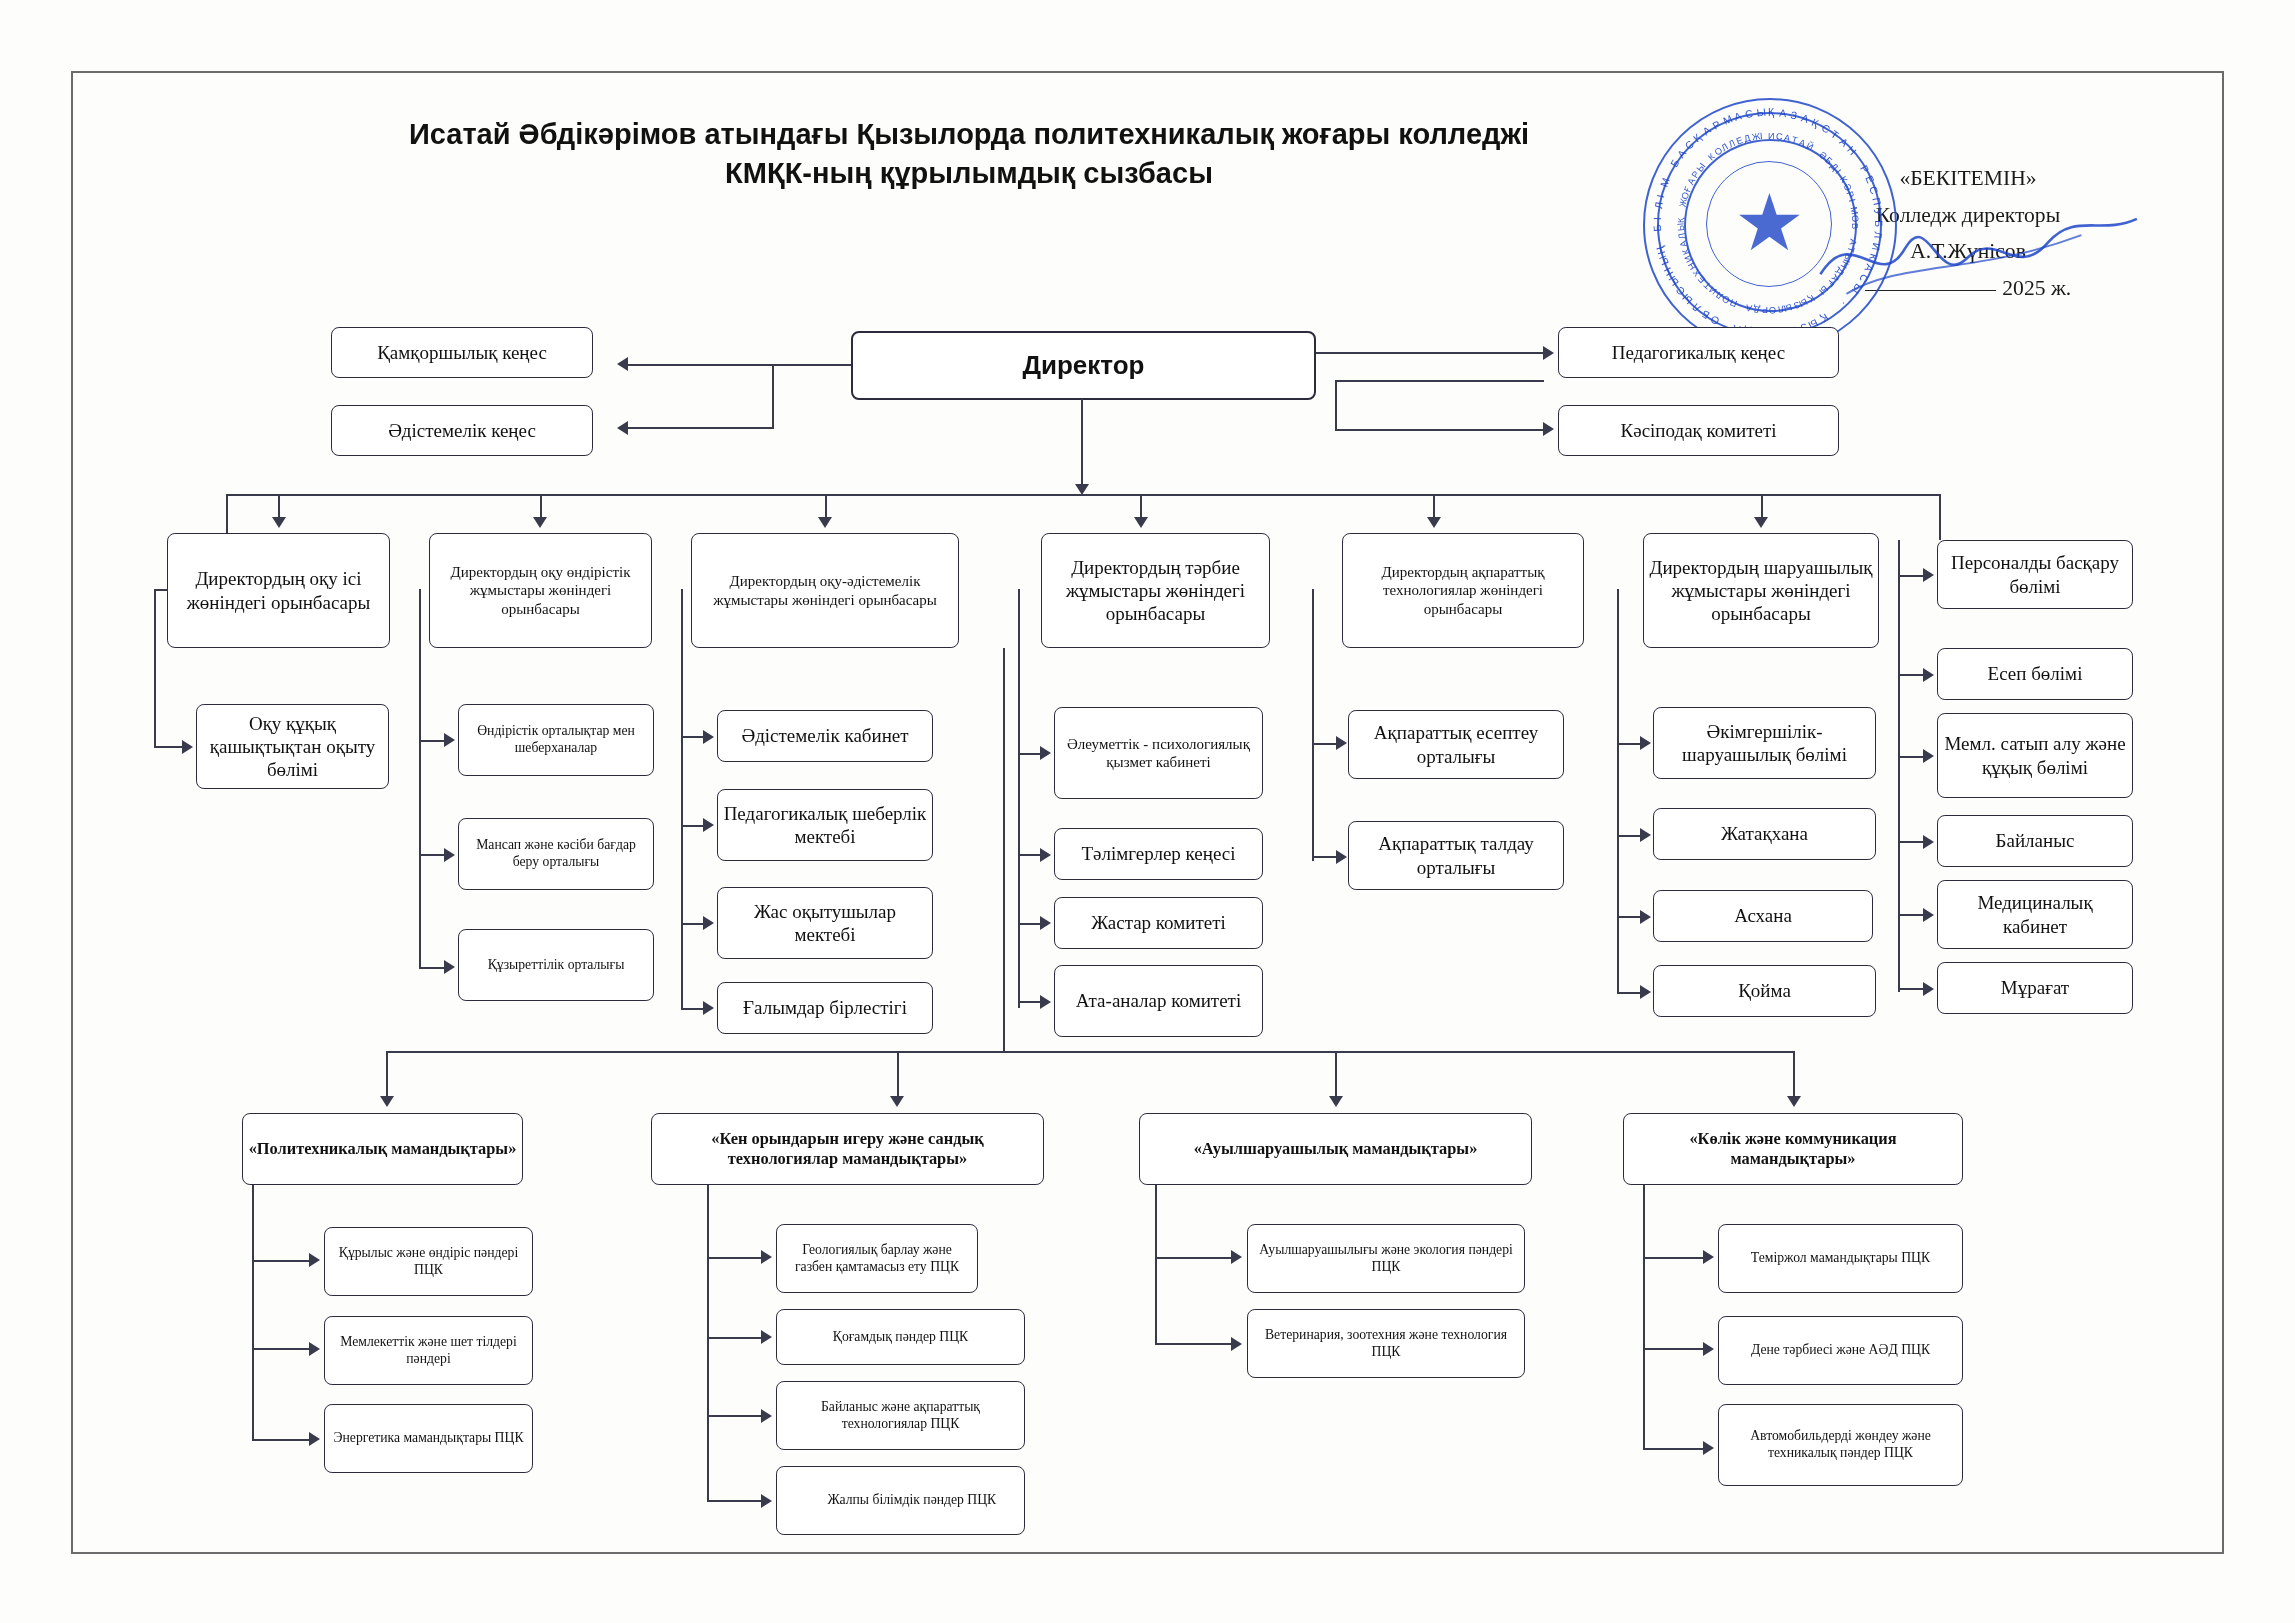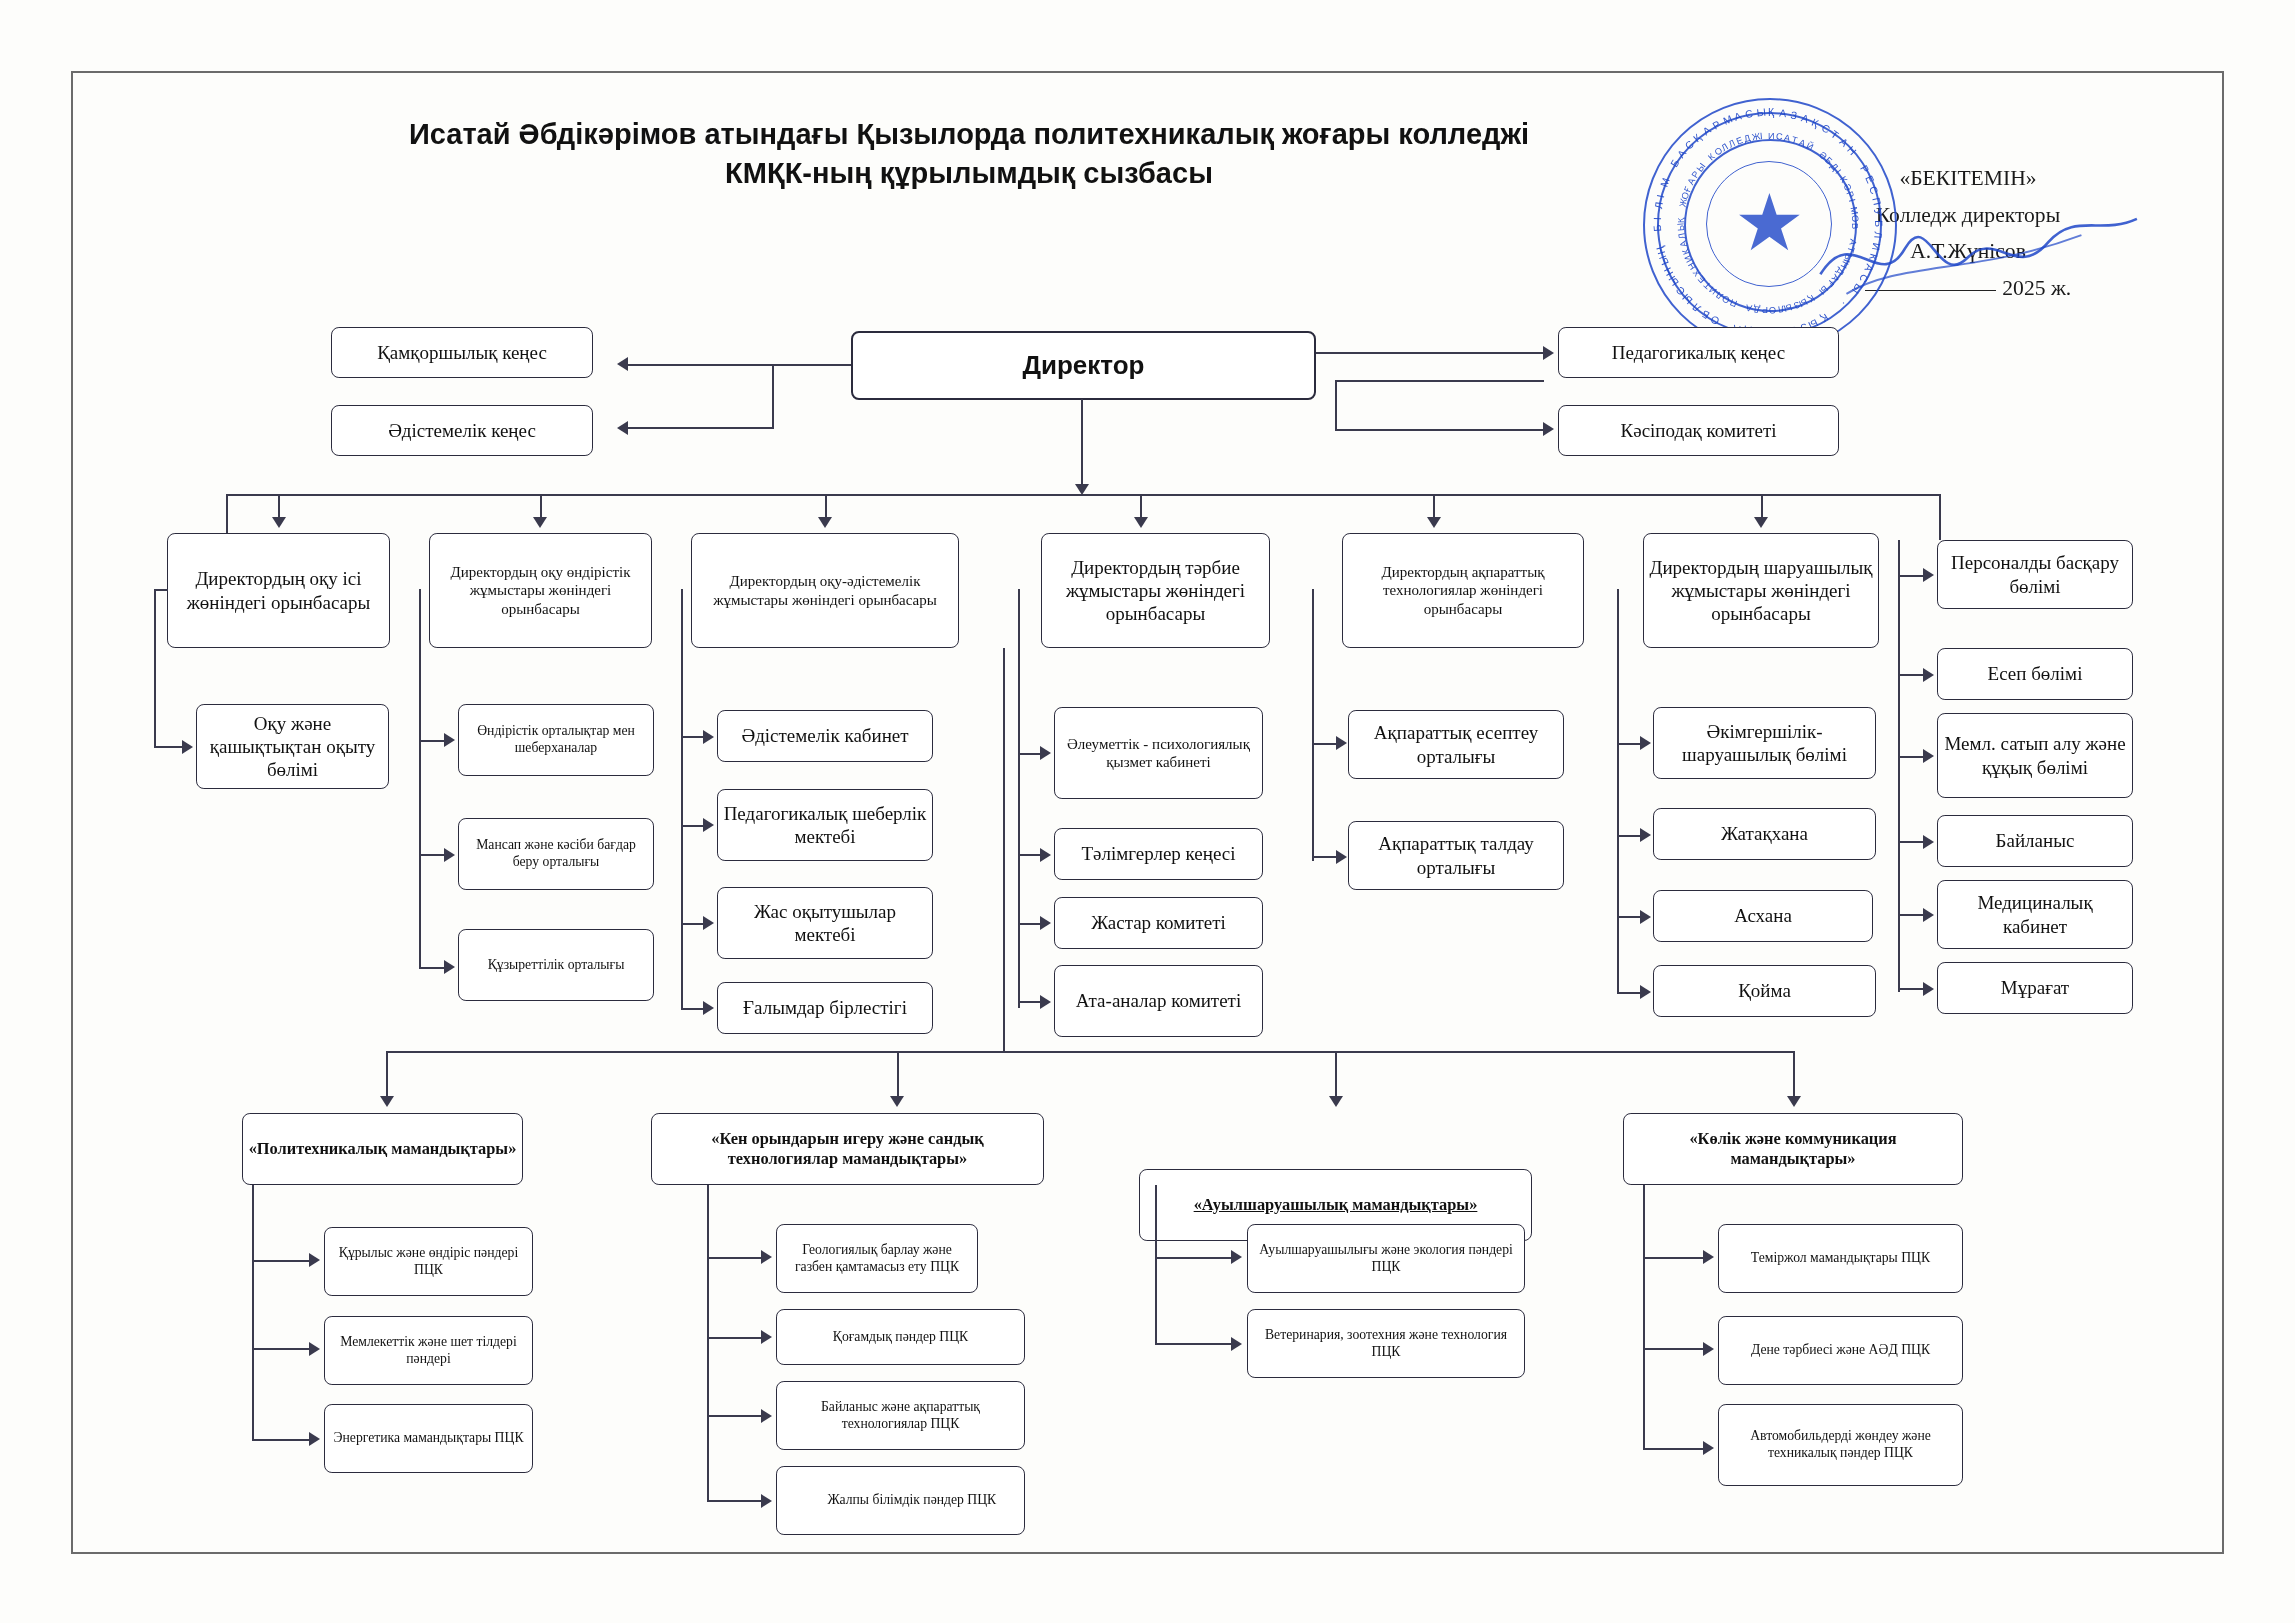--- a/index.html
+++ b/index.html
@@ -365,21 +365,21 @@
     <div class="arrow ar-d" style="left:533px; top:517px;"></div>
   <div class="ln lv" style="left:825px; top:494px; height:25px;"></div>
     <div class="arrow ar-d" style="left:818px; top:517px;"></div>
   <div class="ln lv" style="left:1140px; top:494px; height:25px;"></div>
     <div class="arrow ar-d" style="left:1134px; top:517px;"></div>
   <div class="ln lv" style="left:1433px; top:494px; height:25px;"></div>
     <div class="arrow ar-d" style="left:1427px; top:517px;"></div>
   <div class="ln lv" style="left:1761px; top:494px; height:25px;"></div>
     <div class="arrow ar-d" style="left:1754px; top:517px;"></div>
 
-  <div class="box head" style="left:196px; top:704px; width:193px; height:85px;">Оқу және қашықтықтан оқыту бөлімі</div>
+  <div class="box head" style="left:196px; top:704px; width:193px; height:85px;">Оқу құқық қашықтықтан оқыту бөлімі</div>
   <div class="ln lv" style="left:154px; top:589px; height:157px;"></div>
   <div class="ln lh" style="left:154px; top:746px; width:29.5px;"></div>
   <div class="arrow ar-r" style="left:182px; top:740px;"></div>
   <div class="ln lh" style="left:154px; top:589px; width:14.4px;"></div>
 
   <div class="box tiny" style="left:458px; top:704px; width:196px; height:72px;">Өндірістік орталықтар мен шеберханалар</div>
   <div class="box tiny" style="left:458px; top:818px; width:196px; height:72px;">Мансап және кәсіби бағдар беру орталығы</div>
   <div class="box tiny" style="left:458px; top:929px; width:196px; height:72px;">Құзыреттілік орталығы</div>
   <div class="ln lv" style="left:419px; top:589px; height:380px;"></div>
   <div class="ln lh" style="left:419px; top:740px; width:27.5px;"></div>
@@ -465,21 +465,21 @@
   <div class="ln lv" style="left:897px; top:1051px; height:52px;"></div>
   <div class="ln lv" style="left:1335px; top:1051px; height:52px;"></div>
   <div class="ln lv" style="left:1793px; top:1051px; height:52px;"></div>
   <div class="arrow ar-d" style="left:380px; top:1096px;"></div>
   <div class="arrow ar-d" style="left:890px; top:1096px;"></div>
   <div class="arrow ar-d" style="left:1329px; top:1096px;"></div>
   <div class="arrow ar-d" style="left:1787px; top:1096px;"></div>
 
   <div class="box group" style="left:242px; top:1113px; width:281px; height:72px;">«Политехникалық мамандықтары»</div>
   <div class="box group" style="left:651px; top:1113px; width:393px; height:72px;">«Кен орындарын игеру және сандық технологиялар мамандықтары»</div>
-  <div class="box group" style="left:1139px; top:1169px; width:393px; height:72px;text-decoration:underline;">«Ауылшаруашылық мамандықтары»</div>
+  <div class="box group" style="left:1139px; top:1113px; width:393px; height:72px;">«Ауылшаруашылық мамандықтары»</div>
   <div class="box group" style="left:1623px; top:1113px; width:340px; height:72px;">«Көлік және коммуникация мамандықтары»</div>
 
   <div class="box tiny" style="left:324px; top:1227px; width:209px; height:69px;">Құрылыс және өндіріс пәндері ПЦК</div>
   <div class="box tiny" style="left:324px; top:1316px; width:209px; height:69px;">Мемлекеттік және шет тілдері пәндері</div>
   <div class="box tiny" style="left:324px; top:1404px; width:209px; height:69px;">Энергетика мамандықтары ПЦК</div>
   <div class="ln lv" style="left:252px; top:1185px; height:255px;"></div>
   <div class="ln lh" style="left:252px; top:1260px; width:59px;"></div>
     <div class="arrow ar-r" style="left:309px; top:1253px;"></div>
   <div class="ln lh" style="left:252px; top:1348px; width:59px;"></div>
     <div class="arrow ar-r" style="left:309px; top:1342px;"></div>

